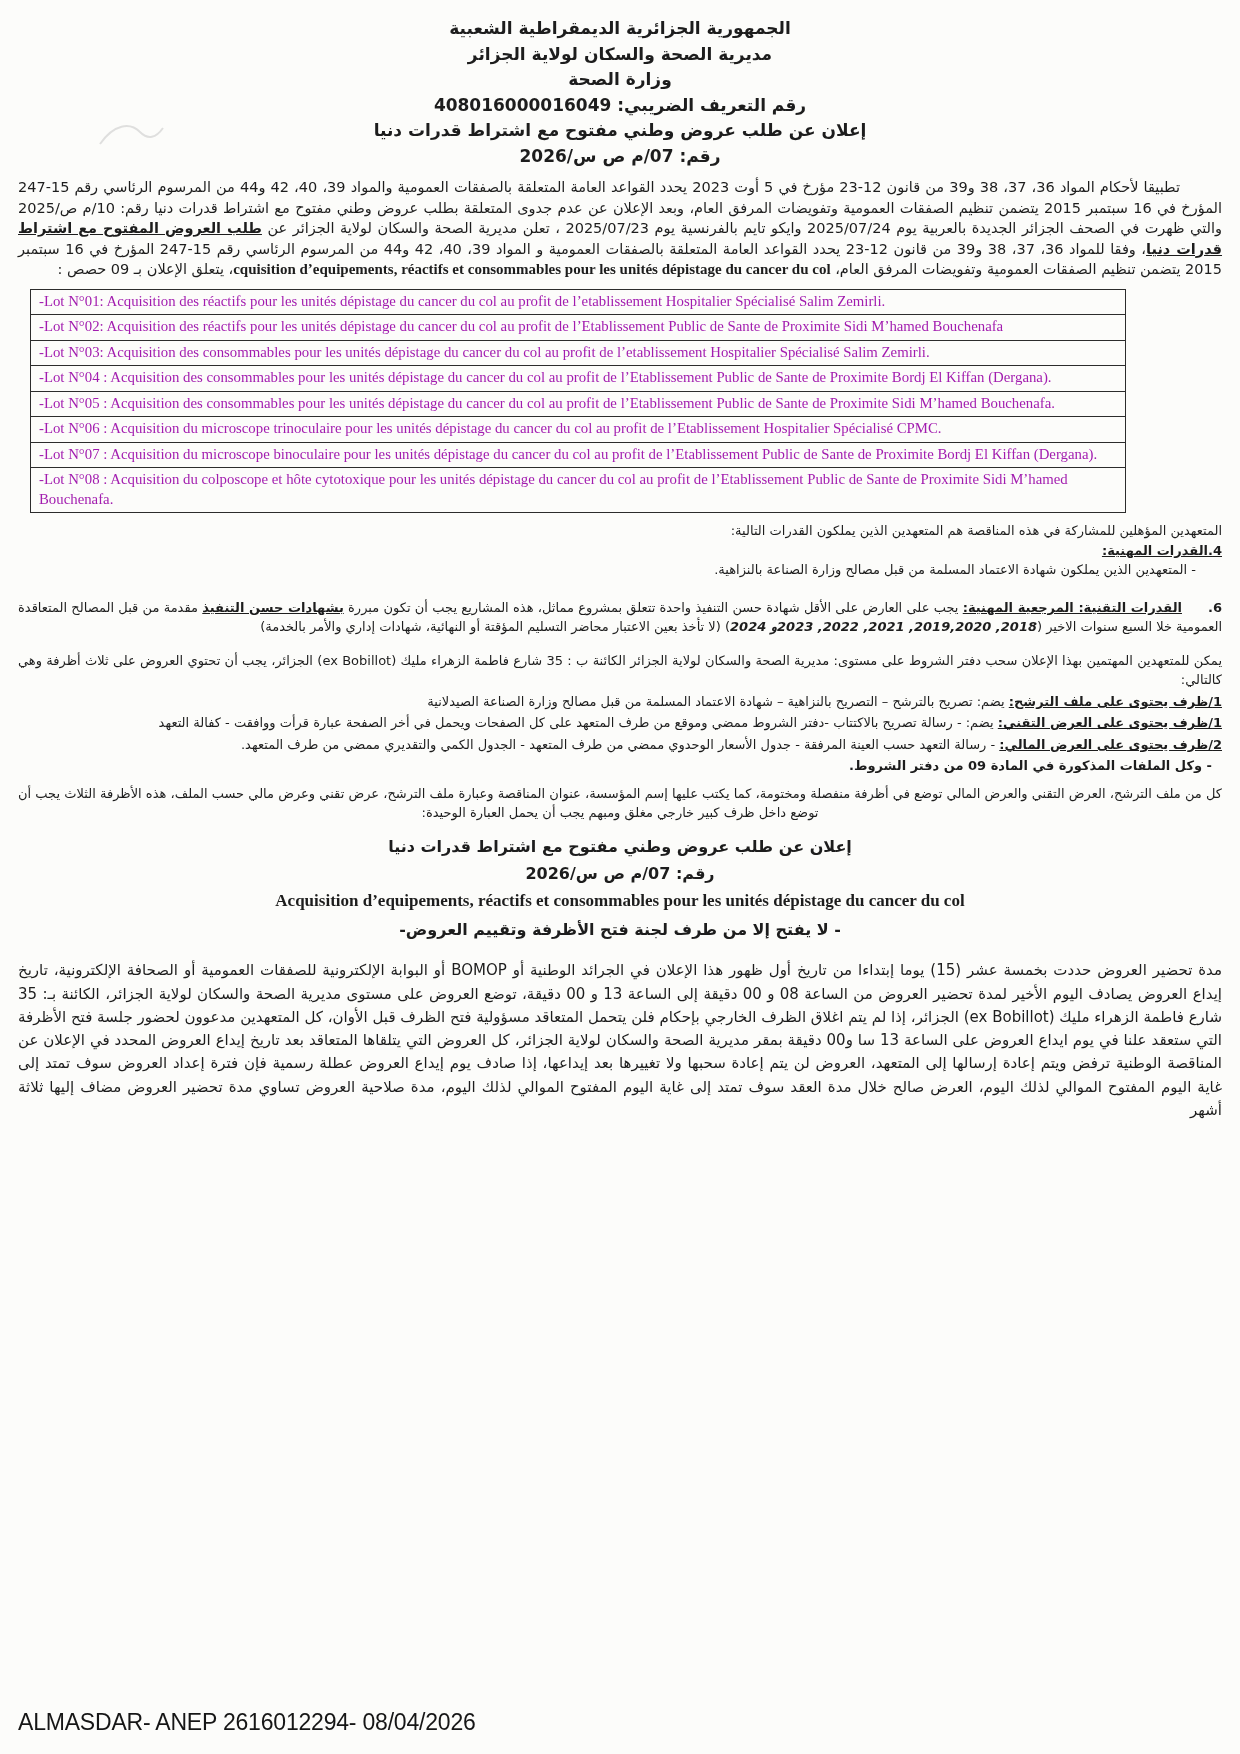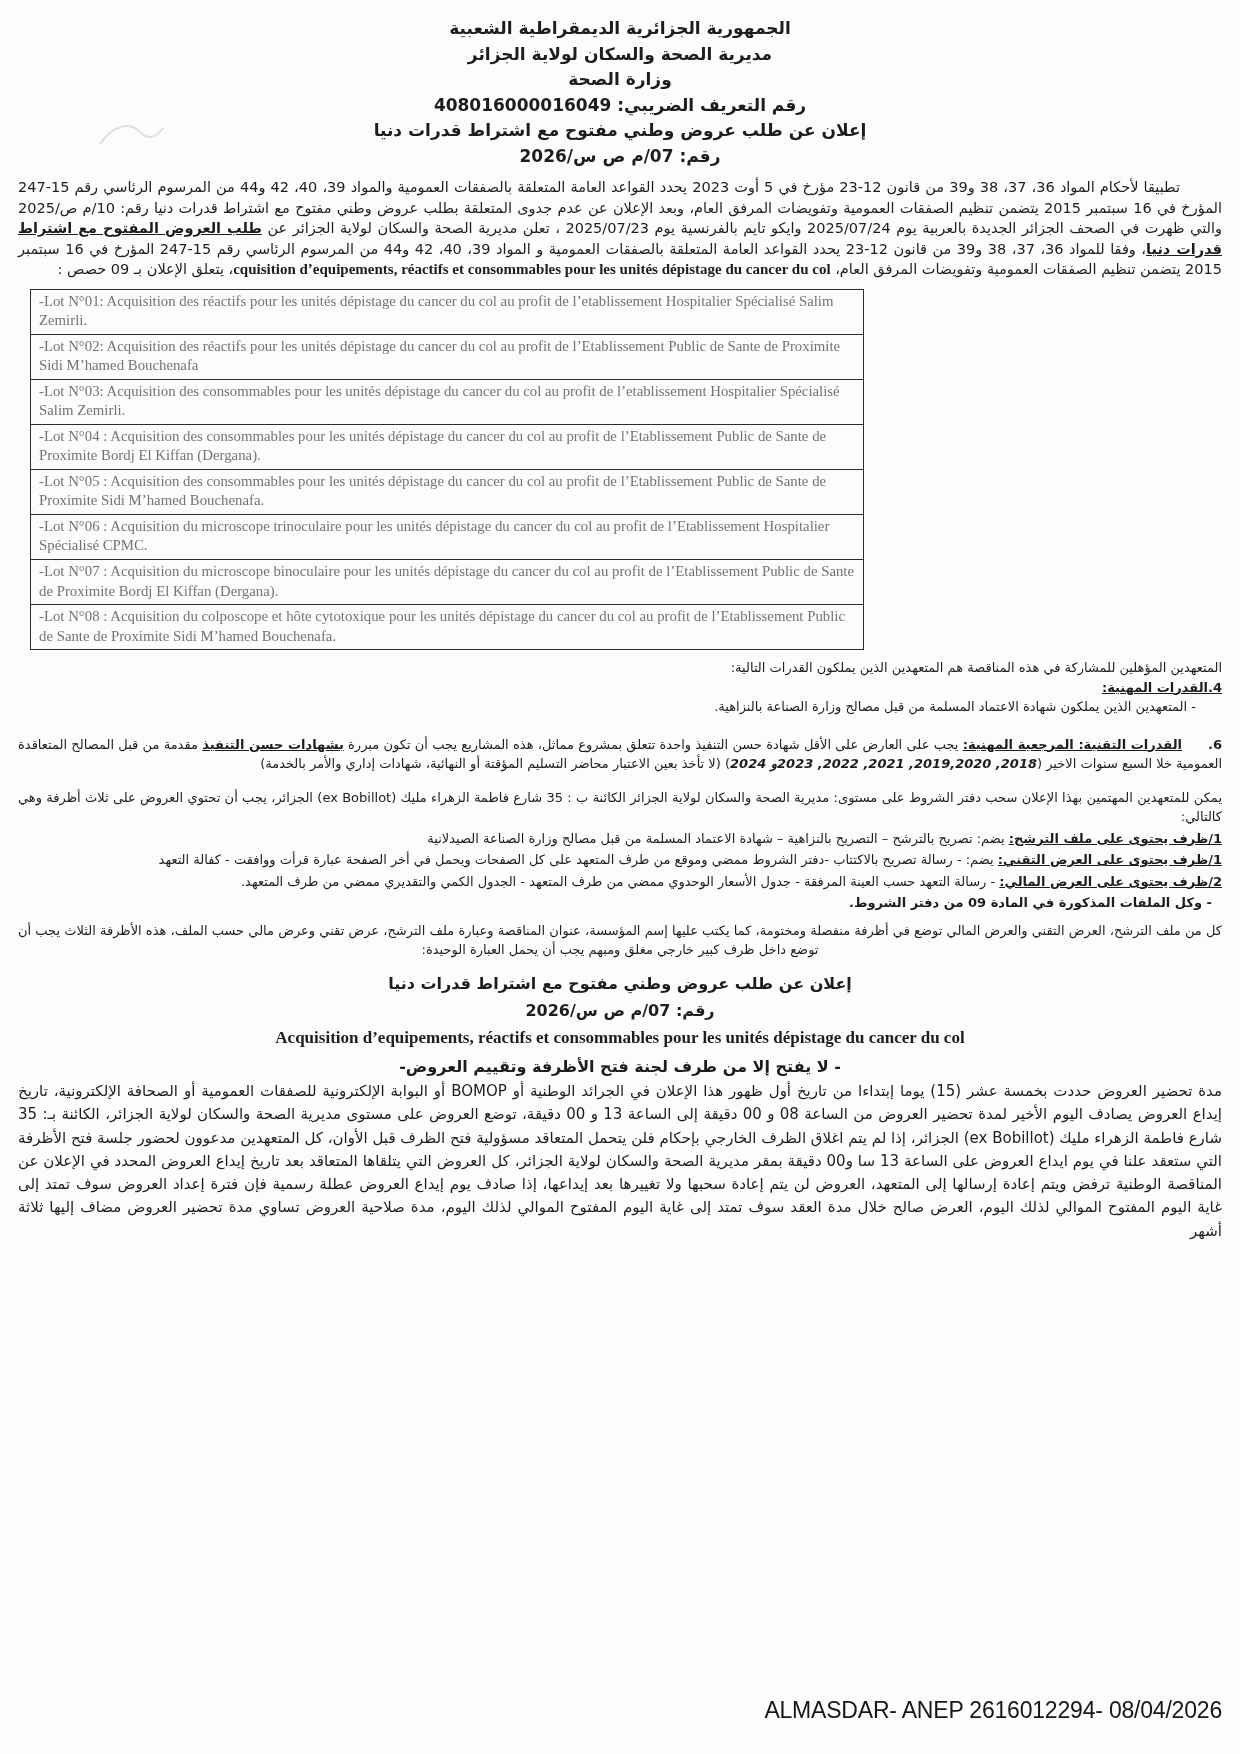--- a/index.html
+++ b/index.html
@@ -15,22 +15,22 @@
   .hdr-tight{letter-spacing:.5px;}
   p{margin:0;}
   .intro{
     direction:rtl;text-align:justify;font-size:14.5px;line-height:1.42;
     margin-top:8px;text-indent:42px;
   }
   .fr-bold{font-family:"Liberation Serif","DejaVu Serif",serif;font-weight:bold;font-size:15px;}
   .u-bold{font-weight:bold;text-decoration:underline;}
   
   .lots-table{
-    border-collapse:collapse;direction:ltr;margin:8px 0 4px 12px;width:834px;
-    font-family:"Liberation Serif","DejaVu Serif",serif;font-size:14.8px;color:#737373;
+    border-collapse:collapse;direction:ltr;margin:8px 0 4px 12px;width:1096px;
+    font-family:"Liberation Serif","DejaVu Serif",serif;font-size:14.8px;color:#a21caf;
   }
   .lots-table td{
     border:1.5px solid #2c2c2c;padding:2px 8px 3px 8px;line-height:1.32;text-align:left;
   }
   
   .sect{direction:rtl;text-align:justify;font-size:13px;line-height:1.5;}
   .qual-intro{margin-top:4px;}
   .sec-heading{font-weight:bold;text-decoration:underline;}
   .qual-item{padding-right:26px;}
   .sec6{margin-top:18px;}
@@ -38,24 +38,24 @@
   .years{font-weight:bold;font-style:italic;}
   .withdrawal{margin-top:14px;}
   .env-line{margin-top:2px;}
   .files-note{font-weight:bold;padding-right:10px;margin-top:2px;}
   .seal{margin-top:8px;text-align:justify;text-align-last:center;}
   
   .center-block{text-align:center;direction:rtl;font-weight:bold;margin-top:10px;line-height:1.7;}
   .center-block .ar{font-size:16px;}
   .center-block .fr{font-family:"Liberation Serif","DejaVu Serif",serif;font-size:17px;direction:ltr;}
   
-  .deadline{direction:rtl;text-align:justify;font-size:15px;line-height:1.55;}
+  .deadline{margin-top:16px;direction:rtl;text-align:justify;font-size:15px;line-height:1.55;}
   
   .doc-footer{
-    margin-top:auto;text-align:right;padding-bottom:30px;
+    margin-top:auto;text-align:left;padding-bottom:18px;
     font-family:"Liberation Sans","DejaVu Sans",sans-serif;font-size:23px;color:#161616;
     letter-spacing:-0.2px;
   }
   
   .artifact{position:absolute;top:118px;left:96px;opacity:.5;}
 </style>
 </head>
 <body>
 
 <div class="page">

